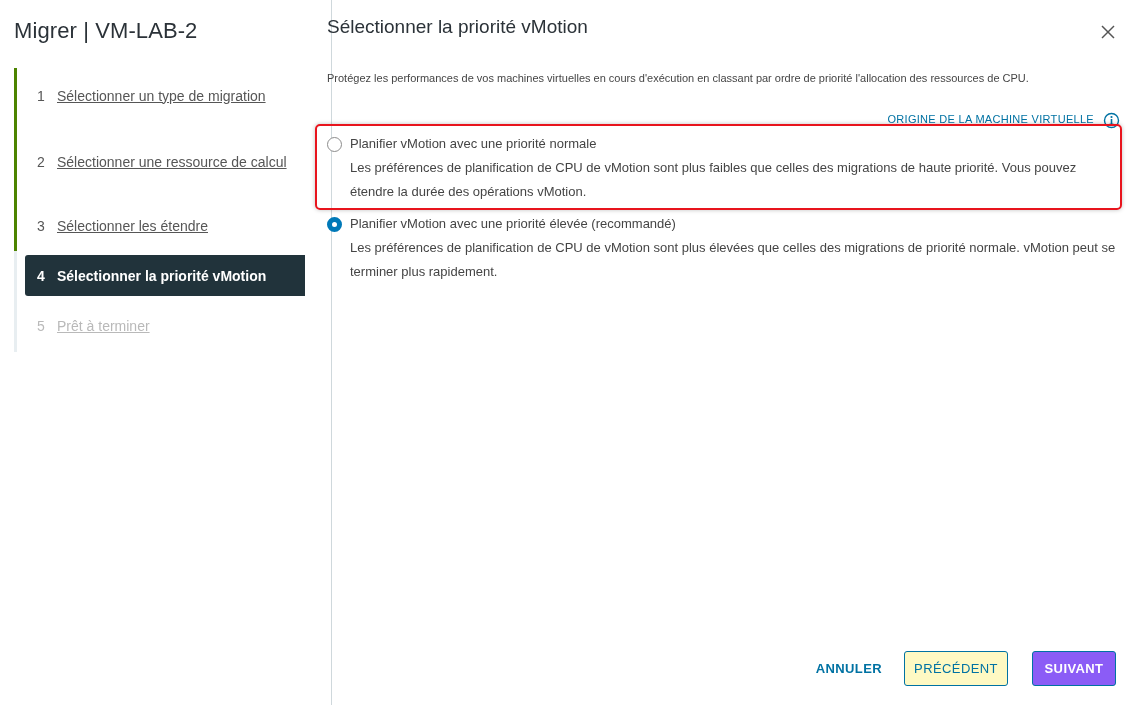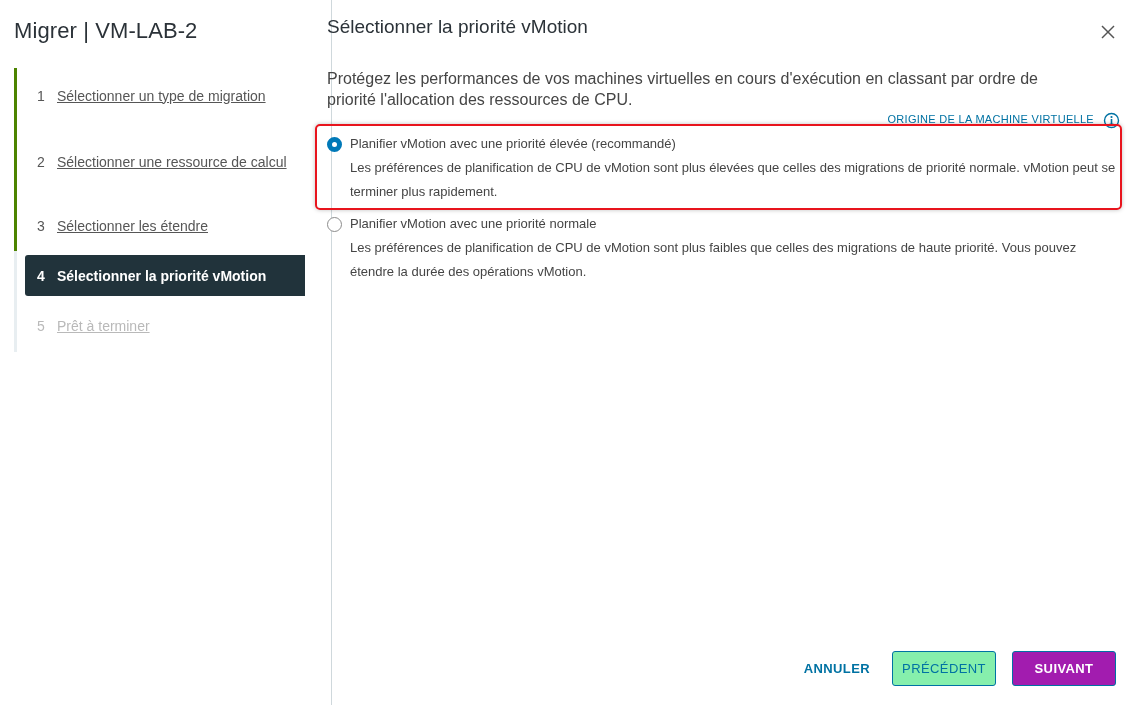--- a/index.html
+++ b/index.html
@@ -48,21 +48,21 @@
     .page-title {
       position: absolute; left: 24px; top: 16px;
       font-size: 19px; color: #2b3238;
     }
     .close-btn {
       position: absolute; left: 796px; top: 23px; width: 18px; height: 18px;
       cursor: pointer;
     }
     .description {
       position: absolute; left: 24px; top: 68px; width: 740px;
-      font-size: 16px; line-height: 21px; color: #454545;
+      font-size: 11px; line-height: 21px; color: #454545;
     }
     .origin-link {
       position: absolute; right: 43px; top: 113px;
       font-size: 11px; color: #0072a3; letter-spacing: 0.3px;
       cursor: pointer;
     }
     .info-icon {
       position: absolute; left: 800px; top: 112px; width: 17px; height: 17px;
     }
     .options { position: absolute; left: 24px; top: 132px; width: 790px; }
@@ -85,22 +85,22 @@
       pointer-events: none;
     }
 
     .footer { position: absolute; right: 21px; top: 651px; display: flex; align-items: center; }
     .btn {
       height: 35px; padding: 0 12px; font-size: 13px; font-weight: bold;
       letter-spacing: 0.4px; border-radius: 3px; display: flex; align-items: center;
       justify-content: center; cursor: pointer;
     }
     .btn-flat { color: #0072a3; background: transparent; border: none; margin-right: 10px; }
-    .btn-outline { color: #0072a3; background: #86efac; border: 1px solid #0072a3; width: 104px; margin-right: 16px; font-weight: normal; }
-    .btn-primary { color: #fff; background: #a21caf; border: 1px solid #0072a3; width: 104px; }
+    .btn-outline { color: #0072a3; background: #fef9c3; border: 1px solid #0072a3; width: 104px; margin-right: 24px; font-weight: normal; }
+    .btn-primary { color: #fff; background: #8b5cf6; border: 1px solid #0072a3; width: 84px; }
   </style>
 </head>
 <body>
 
 <div class="sidebar">
   <div class="wizard-title">Migrer | VM-LAB-2</div>
   <div class="steps">
     <div class="step s1">
       <span class="num">1</span>
       <span class="label">Sélectionner un type de migration</span>
@@ -143,28 +143,28 @@
     <svg width="17" height="17" viewBox="0 0 17 17">
       <circle cx="8.5" cy="8.5" r="7" fill="none" stroke="#0072a3" stroke-width="1.4"></circle>
       <circle cx="8.5" cy="5" r="1.1" fill="#0072a3"></circle>
       <rect x="7.7" y="7" width="1.6" height="5" fill="#0072a3"></rect>
       <rect x="6.5" y="11.6" width="4" height="1.2" fill="#0072a3"></rect>
     </svg>
   </span>
 
   <div class="options">
     <div class="option">
+      <span class="radio"></span>
+      <div class="opt-label">Planifier vMotion avec une priorité normale</div>
+      <div class="opt-desc">Les préférences de planification de CPU de vMotion sont plus faibles que celles des migrations de haute priorité. Vous pouvez étendre la durée des opérations vMotion.</div>
+    </div>
+    <div class="option">
       <span class="radio checked"></span>
       <div class="opt-label">Planifier vMotion avec une priorité élevée (recommandé)</div>
       <div class="opt-desc">Les préférences de planification de CPU de vMotion sont plus élevées que celles des migrations de priorité normale. vMotion peut se terminer plus rapidement.</div>
-    </div>
-    <div class="option">
-      <span class="radio"></span>
-      <div class="opt-label">Planifier vMotion avec une priorité normale</div>
-      <div class="opt-desc">Les préférences de planification de CPU de vMotion sont plus faibles que celles des migrations de haute priorité. Vous pouvez étendre la durée des opérations vMotion.</div>
     </div>
   </div>
 
   <div class="footer">
     <button class="btn btn-flat">ANNULER</button>
     <button class="btn btn-outline">PRÉCÉDENT</button>
     <button class="btn btn-primary">SUIVANT</button>
   </div>
 </div>
 

